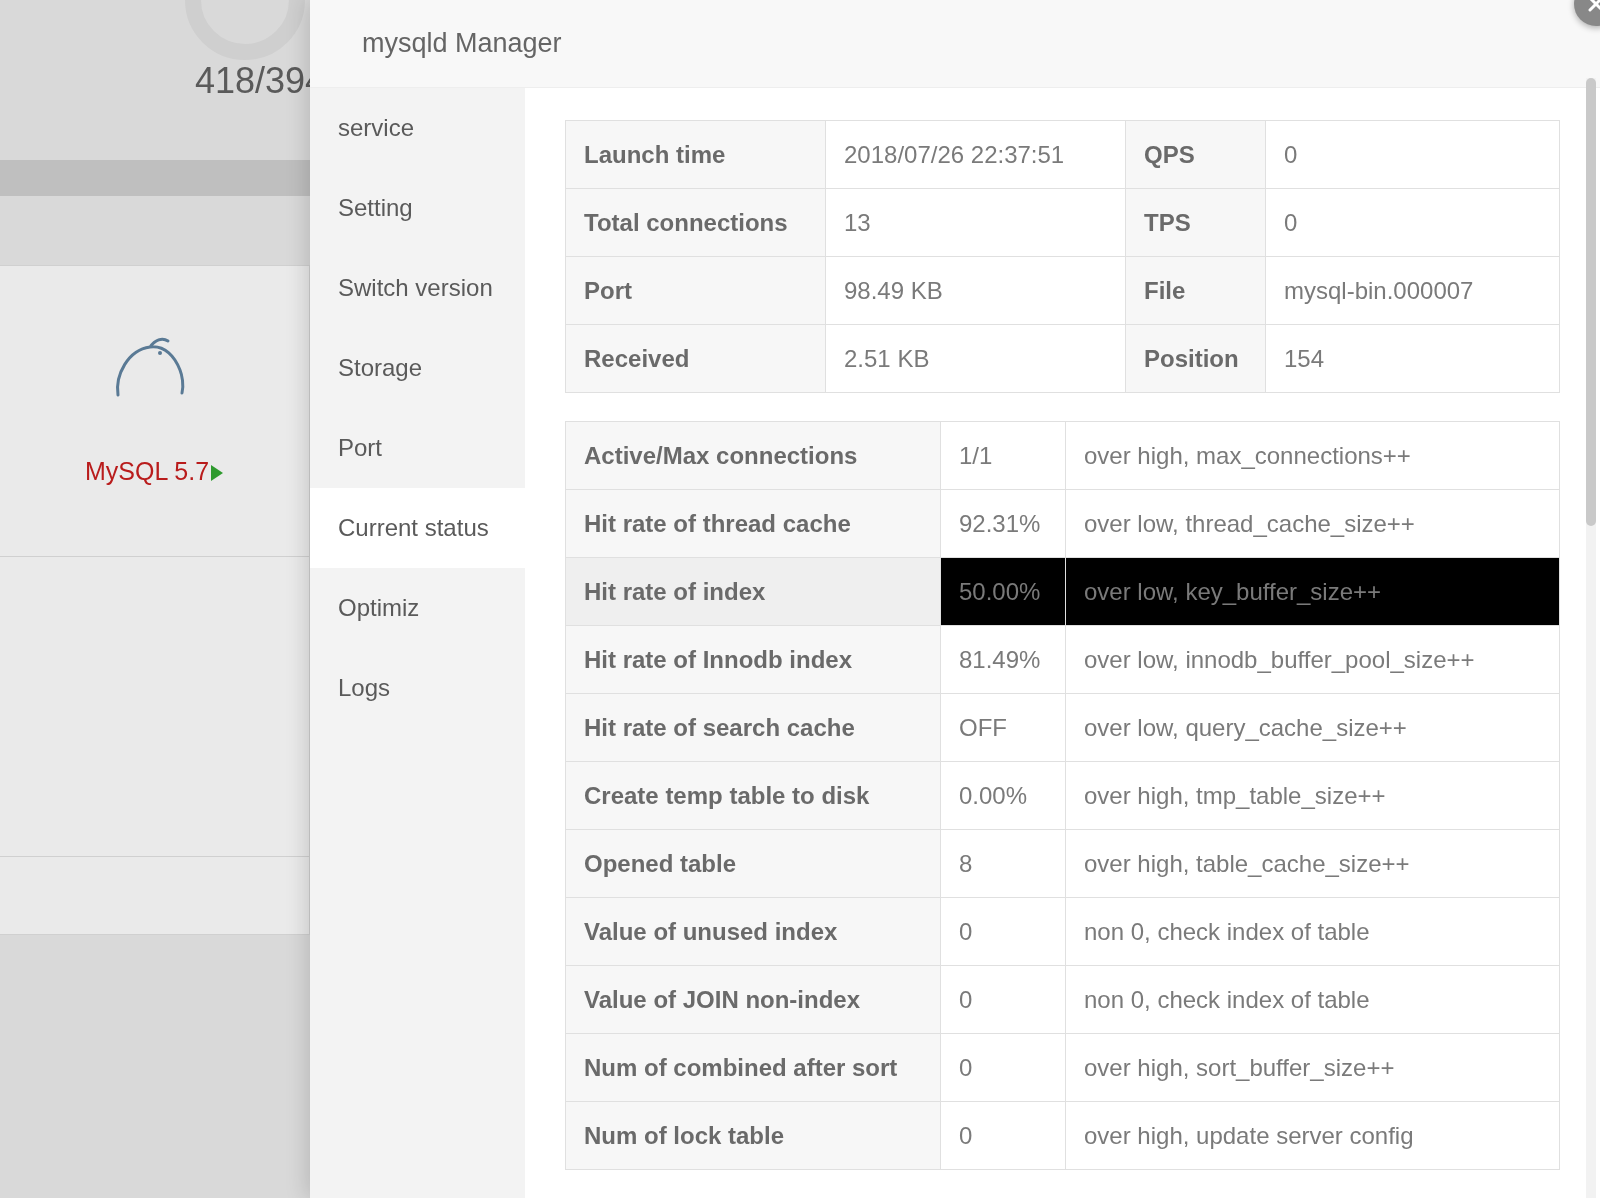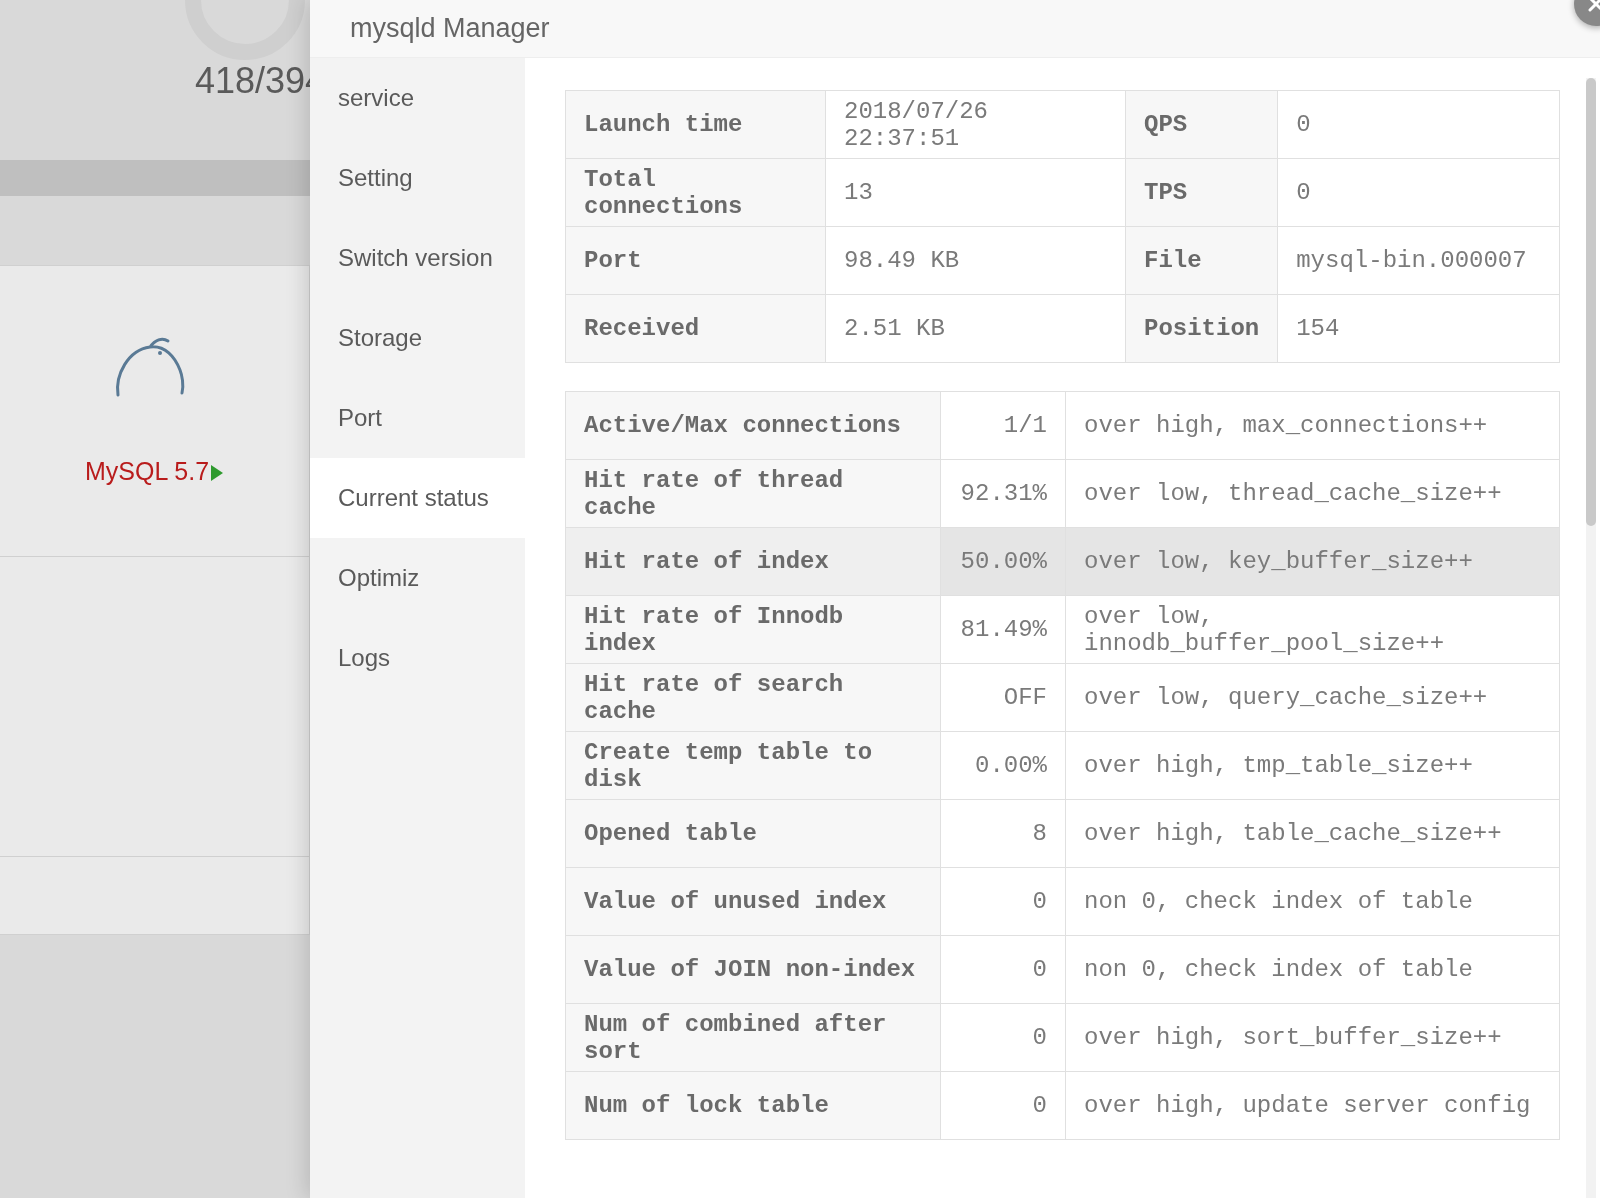--- a/index.html
+++ b/index.html
@@ -94,25 +94,25 @@
       top: 0;
       left: 310px;
       right: 0;
       bottom: 0;
       background: #fff;
       box-shadow: -4px 0 20px rgba(0,0,0,0.15);
       display: flex;
       flex-direction: column;
     }
     .modal-header {
-      height: 58px;
+      height: 88px;
       background: #f8f8f8;
       display: flex;
       align-items: center;
-      padding-left: 40px;
+      padding-left: 52px;
       font-size: 27px;
       color: #656565;
       border-bottom: 1px solid #eee;
     }
     .close-btn {
       position: absolute;
       top: -18px;
       right: -18px;
       width: 44px;
       height: 44px;
@@ -149,21 +149,20 @@
       cursor: pointer;
     }
     .sidebar-item.active {
       background: #fff;
     }
 
     .content {
       flex: 1;
       padding: 32px 40px;
       overflow-y: auto;
-      font-family: Liberation Mono, monospace;
     }
 
     table { border-collapse: collapse; width: 100%; }
     table.status-table { margin-bottom: 28px; }
     td {
       border: 1px solid #e0e0e0;
       height: 68px;
       padding: 0 18px;
       font-size: 24px;
       vertical-align: middle;
@@ -175,23 +174,23 @@
     }
     .value-cell {
       color: #7a7a7a;
     }
 
     .status-table td:nth-child(1) { width: 260px; }
     .status-table td:nth-child(2) { width: 300px; }
     .status-table td:nth-child(3) { width: 140px; }
 
     .metrics-table td:nth-child(1) { width: 375px; }
-    .metrics-table td:nth-child(2) { width: 125px; text-align: right; }
-
-    .metrics-table tr:nth-child(3) td { background: #e5e5e5; }
+    .metrics-table td:nth-child(2) { width: 125px; }
+
+    .metrics-table tr:nth-child(3) td { background: #000000; }
     .metrics-table tr:nth-child(3) td.label-cell { background: #efefef; margin-left: 24px; }
 
     
     .scroll-track {
       position: absolute;
       right: 4px;
       top: 78px;
       width: 10px;
       bottom: 0;
       background: #f2f2f2;

